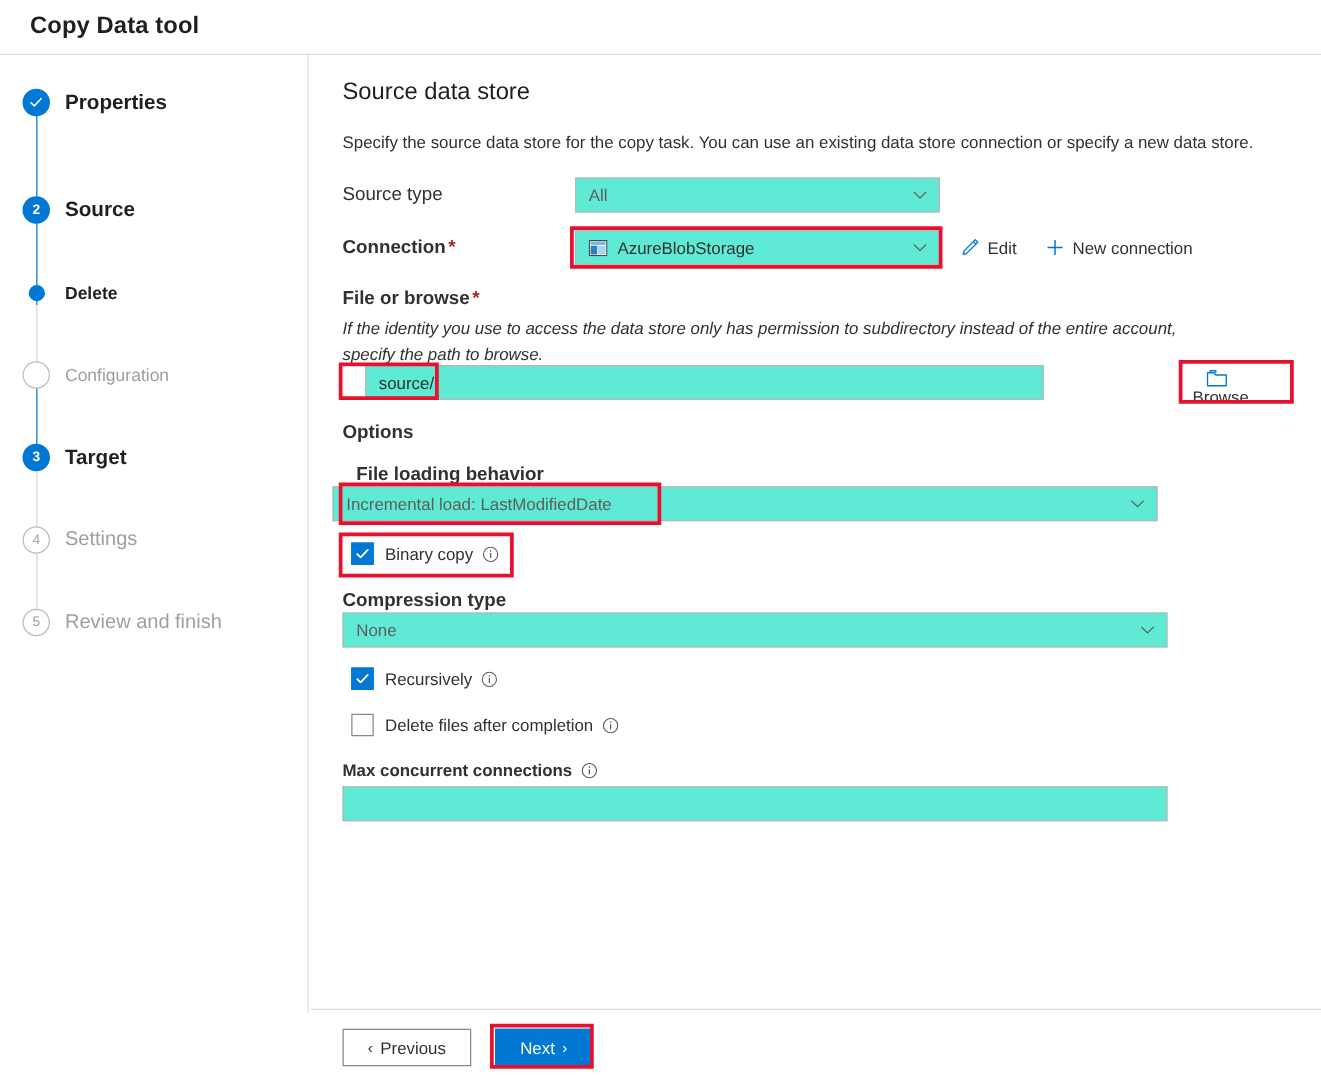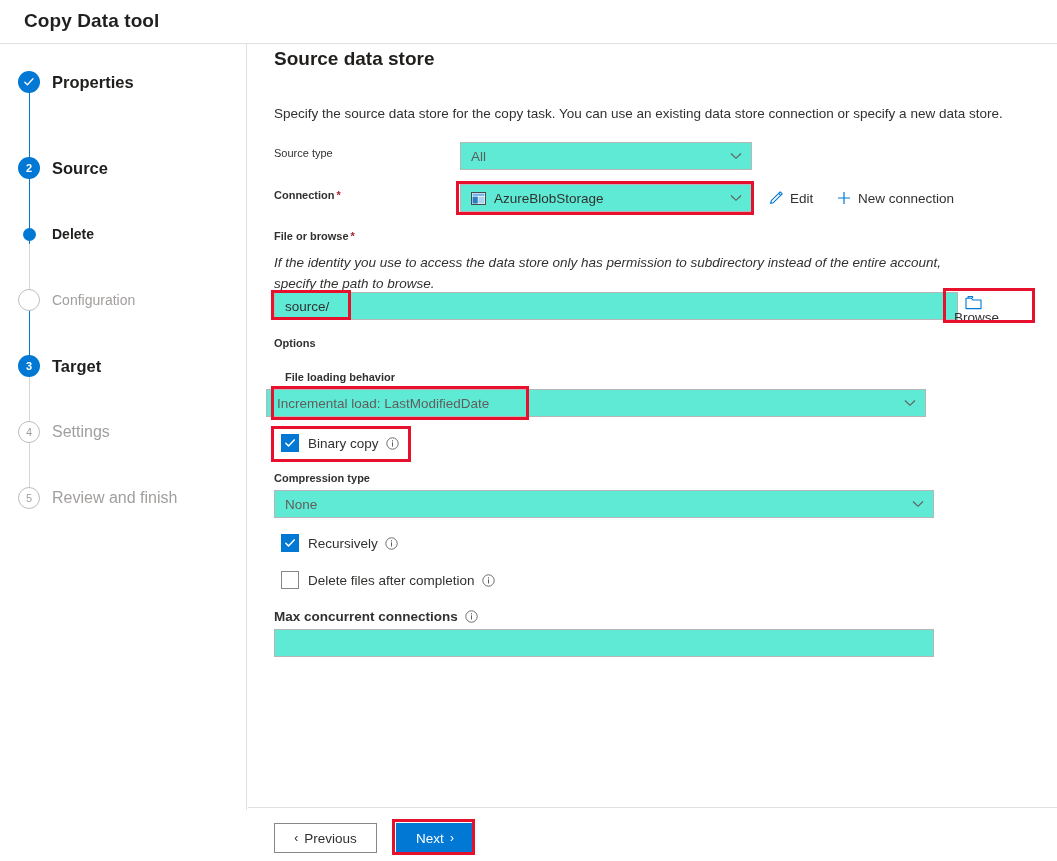--- a/index.html
+++ b/index.html
@@ -133,36 +133,36 @@
   .connector.gray { background: #d6d6d6; }
 
   
   .main {
     position: absolute;
     left: 248px; top: 44px;
     width: 809px; height: 763px;
   }
   .page-title {
     position: absolute;
-    left: 26px; top: 4px;
+    left: 26px; top: 19px;
     font-size: 19px;
-    font-weight: 700;
+    font-weight: 400;
     color: #201f1e;
   }
   .page-desc {
     position: absolute;
     left: 26px; top: 62px;
     font-size: 13.5px;
     color: #323130;
     white-space: nowrap;
   }
 
   .field-label {
     position: absolute;
-    font-size: 11px;
+    font-size: 15px;
     color: #323130;
   }
   .field-label.bold { font-weight: 600; }
   .req { color: #a4262c; margin-left: 2px; }
 
   .helper-text {
     position: absolute;
     font-size: 13.5px;
     color: #323130;
     line-height: 21px;
@@ -397,21 +397,21 @@
       </svg>
     </span>
     <span>New connection</span>
   </div>
 
   <div class="field-label bold" style="left:26px; top:186px;">
     <span>File or browse</span><span class="req">*</span>
   </div>
   <div class="helper-text" style="left:26px; top:208px;">If the identity you use to access the data store only has permission to subdirectory instead of the entire account, specify the path to browse.</div>
 
-  <div class="ctrl" style="left:26px; top:248px; width:684px;">
+  <div class="ctrl" style="left:44px; top:248px; width:543px;">
     <span class="val dark">source/</span>
   </div>
 
   <div class="linkbtn" style="left:706px; top:251px;flex-direction:column;">
     <span class="lk-icon">
       <svg width="17" height="15" viewBox="0 0 17 15" aria-hidden="true">
         <path d="M1 3.2 h5.2 l1.5 1.8 h8.3 v8.6 h-15 z" fill="none" stroke="#0078d4" stroke-width="1.1" stroke-linejoin="round"></path>
         <path d="M3.1 3.2 V1.6 h4.5 v1.6" fill="none" stroke="#0078d4" stroke-width="1.1" stroke-linejoin="round"></path>
       </svg>
     </span>

